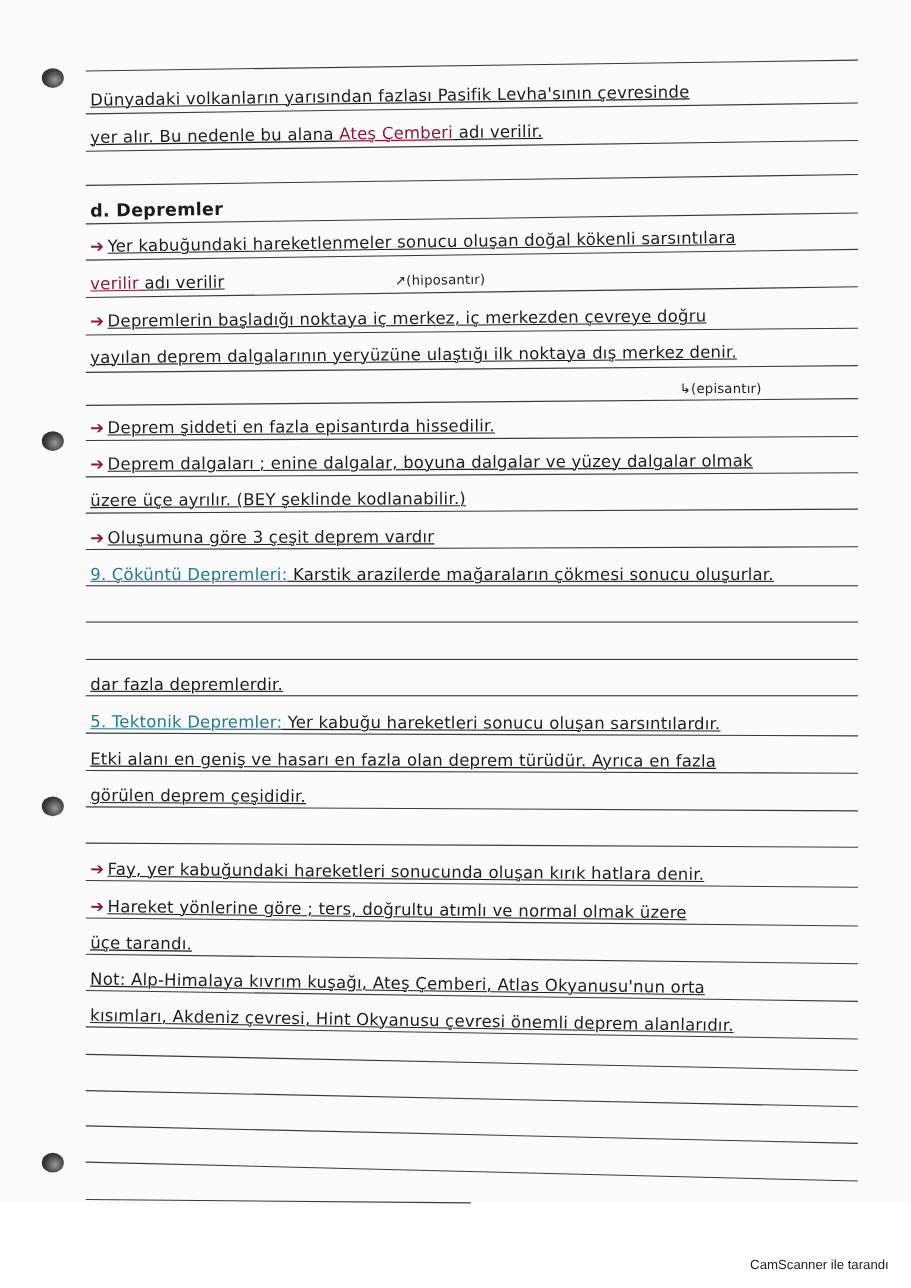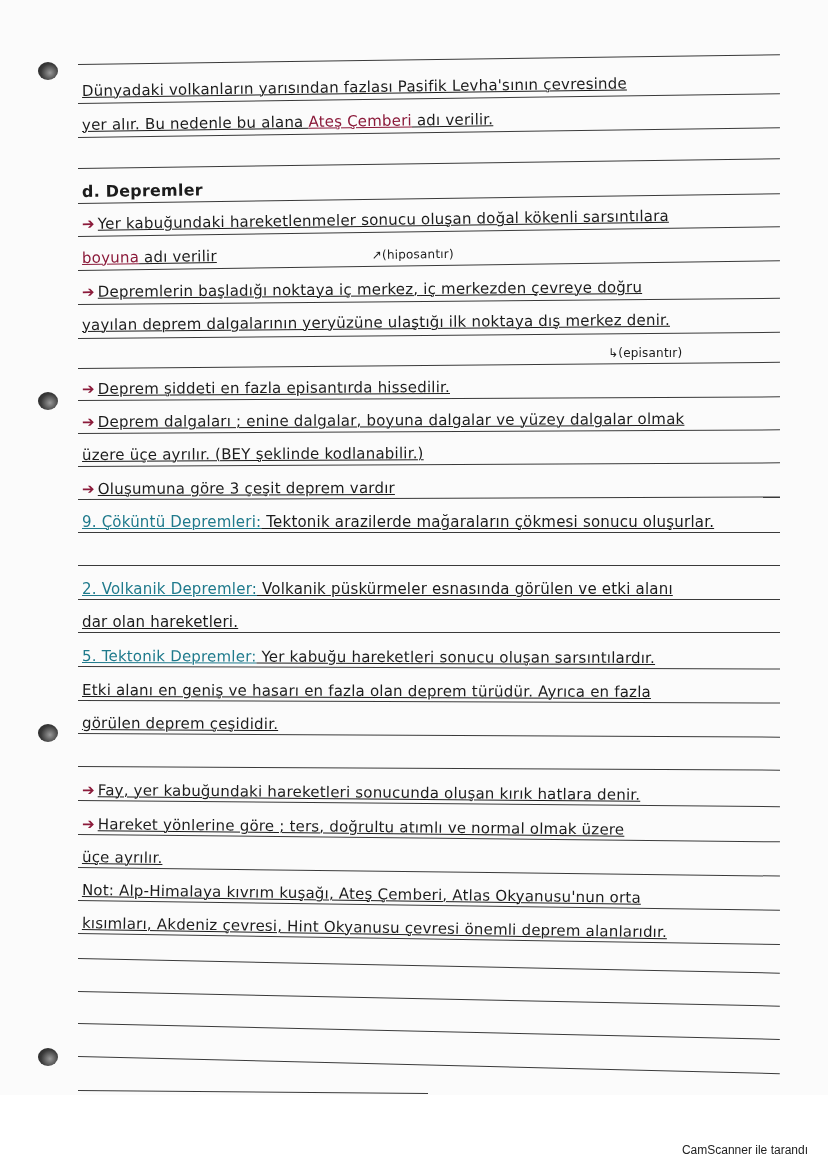--- a/index.html
+++ b/index.html
@@ -18,21 +18,21 @@
   }
   .line {
     position: absolute; left: 82px; width: 700px; white-space: nowrap;
     font-size: 15px; letter-spacing: 0.2px; transform-origin: left center;
   }
   .ul { text-decoration: underline; text-decoration-thickness: 1px; }
   .red { color: #8b1a3a; }
   .teal { color: #1f7a8c; }
   .heading { font-weight: bold; font-size: 16px; }
   .bullet { color: #8b1a3a; font-weight: bold; margin-right: 3px; }
-  .note { font-size: 12px; }
+  .note { font-size: 12px; margin-left: 10px; }
   .footer {
     position: absolute; right: 20px; top: 1143px; font-family: "Liberation Sans", sans-serif;
     font-size: 12px; color: #222; margin-left: 43px;
   }
 </style>
 </head>
 <body>
 
 <div class="page">
 
@@ -82,21 +82,21 @@
   </div>
 
   <div class="line heading" style="top:182px;transform:rotate(-0.8deg)">
     <span>d. Depremler</span>
   </div>
 
   <div class="line" style="top:215px;transform:rotate(-0.8deg)">
     <span class="bullet">➔</span><span class="ul">Yer kabuğundaki hareketlenmeler sonucu oluşan doğal kökenli sarsıntılara</span>
   </div>
   <div class="line" style="top:249px;transform:rotate(-0.8deg)">
-    <span class="ul red">boyuna</span><span class="ul"> adı verilir</span>
+    <span class="ul red">verilir</span><span class="ul"> adı verilir</span>
     <span class="note" style="margin-left:150px">↗(hiposantır)</span>
   </div>
 
   <div class="line" style="top:283px;transform:rotate(-0.5deg)">
     <span class="bullet">➔</span><span class="ul">Depremlerin başladığı noktaya iç merkez, iç merkezden çevreye doğru</span>
   </div>
   <div class="line" style="top:316px;transform:rotate(-0.5deg)">
     <span class="ul">yayılan deprem dalgalarının yeryüzüne ulaştığı ilk noktaya dış merkez denir.</span>
   </div>
   <div class="line note" style="top:346px;left:608px;width:180px">
@@ -112,46 +112,43 @@
   </div>
   <div class="line" style="top:446px;transform:rotate(-0.3deg)">
     <span class="ul">üzere üçe ayrılır. (BEY şeklinde kodlanabilir.)</span>
   </div>
 
   <div class="line" style="top:480px;transform:rotate(-0.2deg)">
     <span class="bullet">➔</span><span class="ul">Oluşumuna göre 3 çeşit deprem vardır</span>
   </div>
 
   <div class="line" style="top:513px">
-    <span class="ul teal">9. Çöküntü Depremleri:</span><span class="ul"> Tektonik arazilerde mağaraların çökmesi sonucu oluşurlar.</span>
-  </div>
-  <div class="line" style="top:580px">
-    <span class="ul teal">2. Volkanik Depremler:</span><span class="ul"> Volkanik püskürmeler esnasında görülen ve etki alanı</span>
+    <span class="ul teal">9. Çöküntü Depremleri:</span><span class="ul"> Karstik arazilerde mağaraların çökmesi sonucu oluşurlar.</span>
   </div>
   <div class="line" style="top:613px">
-    <span class="ul">dar olan hareketleri.</span>
+    <span class="ul">dar fazla depremlerdir.</span>
   </div>
   <div class="line" style="top:647px;transform:rotate(0.2deg)">
     <span class="ul teal">5. Tektonik Depremler:</span><span class="ul"> Yer kabuğu hareketleri sonucu oluşan sarsıntılardır.</span>
   </div>
   <div class="line" style="top:681px;transform:rotate(0.2deg)">
     <span class="ul">Etki alanı en geniş ve hasarı en fazla olan deprem türüdür. Ayrıca en fazla</span>
   </div>
   <div class="line" style="top:714px;transform:rotate(0.3deg)">
     <span class="ul">görülen deprem çeşididir.</span>
   </div>
 
   <div class="line" style="top:781px;transform:rotate(0.5deg)">
     <span class="bullet">➔</span><span class="ul">Fay, yer kabuğundaki hareketleri sonucunda oluşan kırık hatlara denir.</span>
   </div>
   <div class="line" style="top:815px;transform:rotate(0.6deg)">
     <span class="bullet">➔</span><span class="ul">Hareket yönlerine göre ; ters, doğrultu atımlı ve normal olmak üzere</span>
   </div>
   <div class="line" style="top:848px;transform:rotate(0.7deg)">
-    <span class="ul">üçe ayrılır.</span>
+    <span class="ul">üçe tarandı.</span>
   </div>
 
   <div class="line" style="top:881px;transform:rotate(0.8deg)">
     <span class="ul">Not: Alp-Himalaya kıvrım kuşağı, Ateş Çemberi, Atlas Okyanusu'nun orta</span>
   </div>
   <div class="line" style="top:914px;transform:rotate(0.9deg)">
     <span class="ul">kısımları, Akdeniz çevresi, Hint Okyanusu çevresi önemli deprem alanlarıdır.</span>
   </div>
 </div>
 

